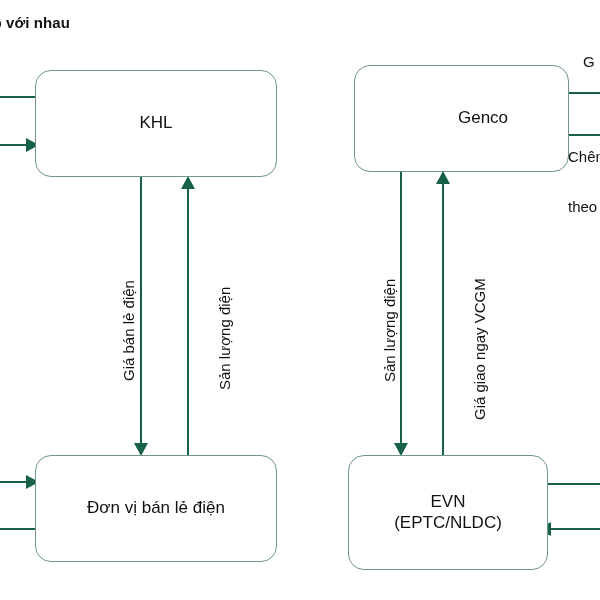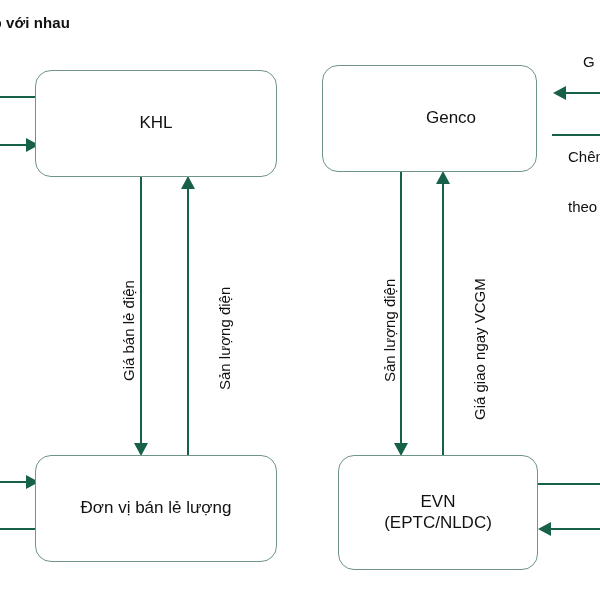--- a/index.html
+++ b/index.html
@@ -36,22 +36,22 @@
     align-items:center;
     justify-content:center;
     text-align:center;
     font-size:17px;
     line-height:1.22;
     color:#111111;
     z-index:3;
   }
   #node-khl{left:35px;top:70px;width:242px;height:107px;align-items:center;}
   #node-retailer{left:35px;top:455px;width:242px;height:107px;}
-  #node-genco{left:322px;top:65px;width:215px;height:107px;padding-left:43px;}
-  #node-evn{left:338px;top:455px;width:200px;height:115px;}
+  #node-genco{left:354px;top:65px;width:215px;height:107px;padding-left:43px;}
+  #node-evn{left:348px;top:455px;width:200px;height:115px;}
 
   
   .vline{position:absolute;width:2px;background:#17614a;z-index:1;}
   .hline{position:absolute;height:2px;background:#17614a;z-index:1;}
 
   .arrow-down{
     position:absolute;width:0;height:0;
     border-left:7px solid transparent;
     border-right:7px solid transparent;
     border-top:13px solid #17614a;
@@ -124,21 +124,21 @@
 
   <div class="vline" style="left:187px;top:188px;height:267px;"></div>
   <div class="arrow-up" style="left:181px;top:176px;"></div>
   <div class="vlabel" style="left:216px;top:392px;">Sản lượng điện</div>
 
   <div class="hline" style="left:-4px;top:481px;width:32px;"></div>
   <div class="arrow-right" style="left:26px;top:475px;"></div>
   <div class="hline" style="left:-4px;top:528px;width:41px;"></div>
 
   <div class="node" id="node-retailer">
-    <span>Đơn vị bán lẻ lượng</span>
+    <span>Đơn vị bán lẻ điện</span>
   </div>
 
   <div class="node" id="node-genco">
     <span>Genco</span>
   </div>
 
   <div class="hline" style="left:566px;top:92px;width:40px;"></div>
   <div class="arrow-left" style="left:553px;top:86px;"></div>
   <div class="hline" style="left:552px;top:134px;width:54px;"></div>
 

